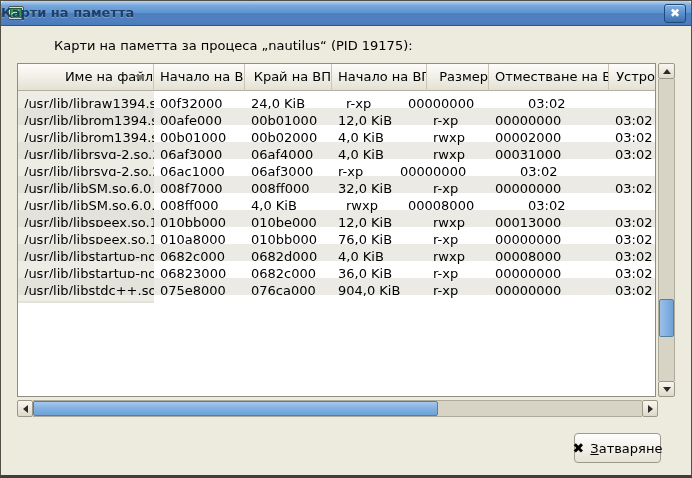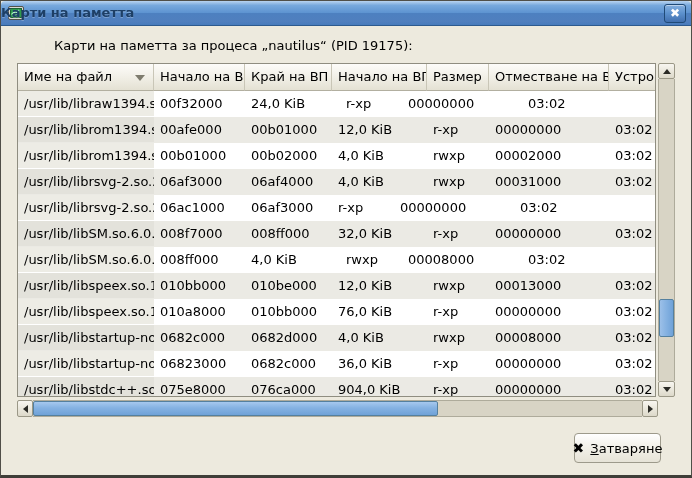--- a/index.html
+++ b/index.html
@@ -45,27 +45,28 @@
     position: absolute; left: 16px; top: 62px; width: 639px; height: 334px;
     border: 1px solid #8f8d80; background: #ffffff; overflow: hidden;
   }
   .thead { display: flex; height: 27px; }
   .hcell {
     position: relative; height: 27px; line-height: 26px; padding-left: 6px;
     background: linear-gradient(180deg, #fdfcf9 0%, #f0eee5 55%, #e4e1d3 100%);
     border-right: 1px solid #c9c6b7; border-bottom: 1px solid #b2afa0;
     white-space: nowrap; overflow: hidden; color: #000; cursor: default;
     flex: none;
+    text-align: right;
   }
   .sort-arrow {
     position: absolute; right: 8px; top: 11px; width: 0; height: 0;
     border-left: 5px solid transparent; border-right: 5px solid transparent;
     border-top: 6px solid #7e7c6e;
   }
-  .trow { display: flex; height: 26px; background: #ffffff; }
+  .trow { display: flex; height: 17px; background: #ffffff; }
   .trow.stripe { background: #ebeae4; }
   .cell {
     height: 25px; line-height: 25px; padding-left: 6px;
     white-space: nowrap; overflow: hidden; color: #000; flex: none;
   }
   .trow .cell.c0 { background: #edece5; }
   .trow.stripe .cell.c0 { background: #e3e2db; }
   .c0 { width: 136px; } .c1 { width: 91px; } .c2 { width: 87px; }
   .c3 { width: 95px; }  .c4 { width: 62px; } .c5 { width: 120px; }
   .c6 { width: 46px; flex: 1 1 auto !important; }

